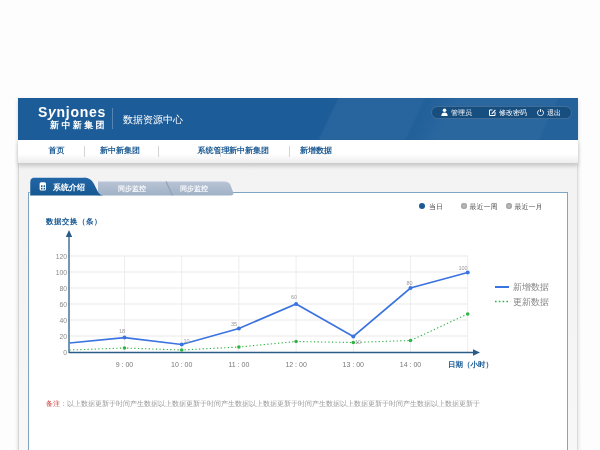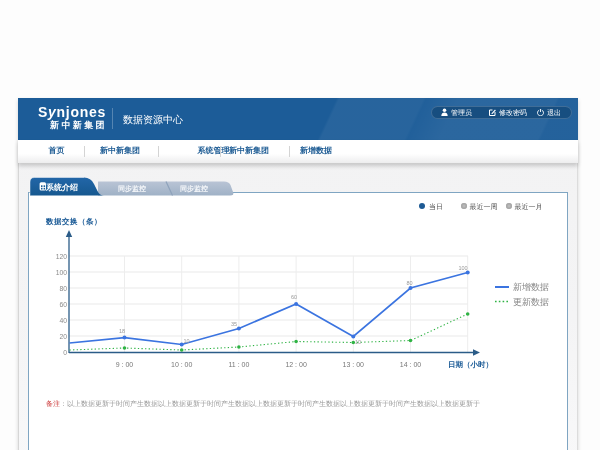--- a/index.html
+++ b/index.html
@@ -86,21 +86,21 @@
     <path d="M70 5.5 L196 5.5 Q201 5.5 202.5 9 L205 16 Q206.5 19.5 202 19.5 L70 19.5 Z" fill="url(#gi)"></path>
     <path d="M138 5.5 L144.5 19.5" stroke="#8ea2bb" stroke-width="1.2"></path>
     <path d="M2 19.5 L2 6 Q2 1.5 6.5 1.5 L56 1.5 Q63 1.5 66 8 L69.5 15 Q71.5 19.5 76 19.5 Z" fill="url(#ga)"></path>
     <path d="M2 19.5 L2 6 Q2 1.5 6.5 1.5 L56 1.5" stroke="rgba(255,255,255,0.45)" stroke-width="1" fill="none"></path>
     <rect x="11.6" y="6.3" width="6.4" height="8.2" rx="1.5" fill="#fff"></rect>
     <rect x="13" y="9.3" width="1.5" height="1.7" fill="#1c5c96"></rect>
     <rect x="15.6" y="9.3" width="1.5" height="1.7" fill="#1c5c96"></rect>
     <rect x="13" y="11.8" width="1.5" height="1.7" fill="#1c5c96"></rect>
     <rect x="15.6" y="11.8" width="1.5" height="1.7" fill="#1c5c96"></rect>
   </svg>
-  <div class="tabtxt" style="left:46px;top:134px;">系统介绍</div>
+  <div class="tabtxt" style="left:53px;top:134px;">系统介绍</div>
   <div class="tabtxt ina" style="left:118px;top:135.5px;">同步监控</div>
   <div class="tabtxt ina" style="left:180px;top:135.5px;">同步监控</div>
   <div class="abs" id="radios">
     <div class="rdot" style="left:5px;top:3px;width:6px;height:6px;background:#1d5a94;"></div>
     <div class="rtxt" style="left:15px;top:1.5px;">当日</div>
     <div class="rdot" style="left:47px;top:3px;width:6px;height:6px;background:#b9b9b9;box-shadow:inset 0 0 0 1.5px #a9a9a9;"></div>
     <div class="rtxt" style="left:55.5px;top:1.5px;">最近一周</div>
     <div class="rdot" style="left:91.5px;top:3px;width:6px;height:6px;background:#b9b9b9;box-shadow:inset 0 0 0 1.5px #a9a9a9;"></div>
     <div class="rtxt" style="left:100.5px;top:1.5px;">最近一月</div>
   </div>

